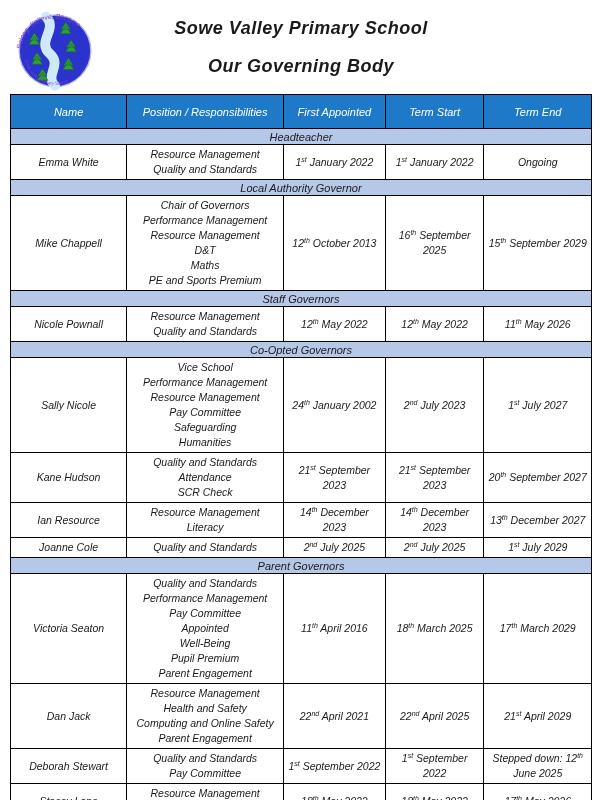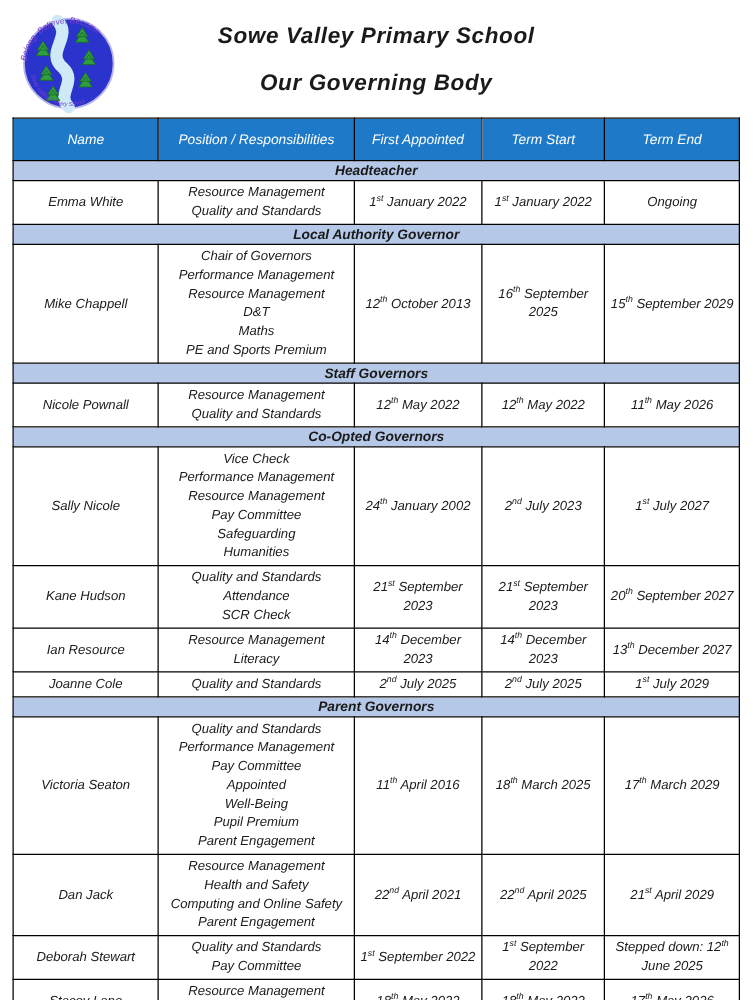--- a/index.html
+++ b/index.html
@@ -62,21 +62,21 @@
     font-weight: normal;
     font-size: 11px;
     height: 21px;
     padding: 6px 2px;
   }
   td.section-band {
     background: var(--section-bg, #b6c8e7);
     font-size: 11px;
     height: 15px;
     padding: 0 2px;
-    font-weight: 700;
+    font-weight: 400;
   }
   td.cell {
     font-size: 10.5px;
     line-height: 15px;
     padding: 2px 3px;
     background: #ffffff;
   }
   sup { font-size: 7px; line-height: 0; }
   .resp-line { display: block; }
 </style>
@@ -174,21 +174,21 @@
           <td class="cell">12<sup>th</sup> May 2022</td>
           <td class="cell">12<sup>th</sup> May 2022</td>
           <td class="cell">11<sup>th</sup> May 2026</td>
         </tr>
         <tr>
           <td colspan="5" class="section-band">Co-Opted Governors</td>
         </tr>
         <tr>
           <td class="cell">Sally Nicole</td>
           <td class="cell">
-            <span class="resp-line">Vice Check</span>
+            <span class="resp-line">Vice School</span>
             <span class="resp-line">Performance Management</span>
             <span class="resp-line">Resource Management</span>
             <span class="resp-line">Pay Committee</span>
             <span class="resp-line">Safeguarding</span>
             <span class="resp-line">Humanities</span>
           </td>
           <td class="cell">24<sup>th</sup> January 2002</td>
           <td class="cell">2<sup>nd</sup> July 2023</td>
           <td class="cell">1<sup>st</sup> July 2027</td>
         </tr>

